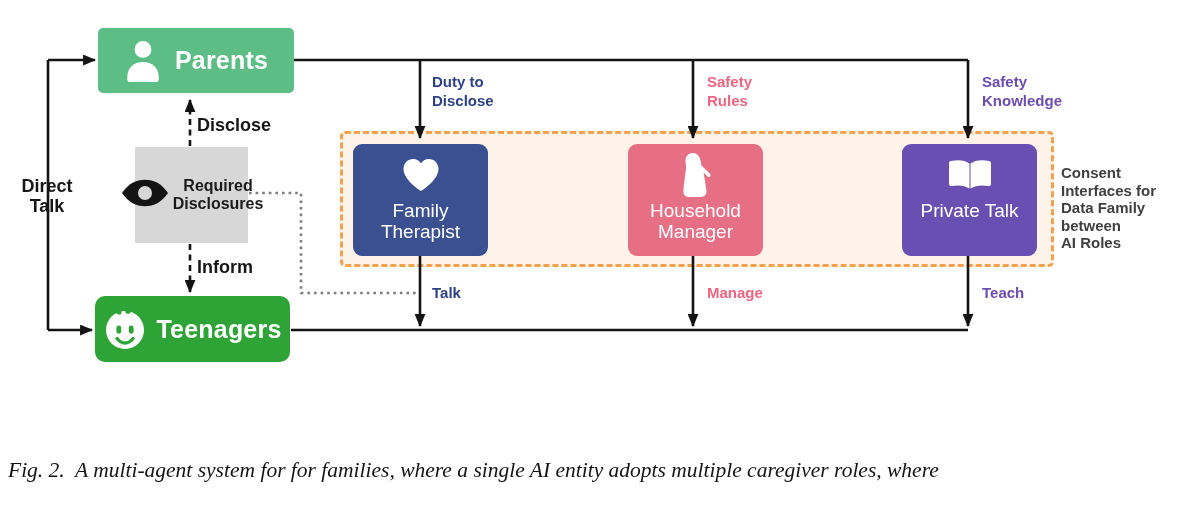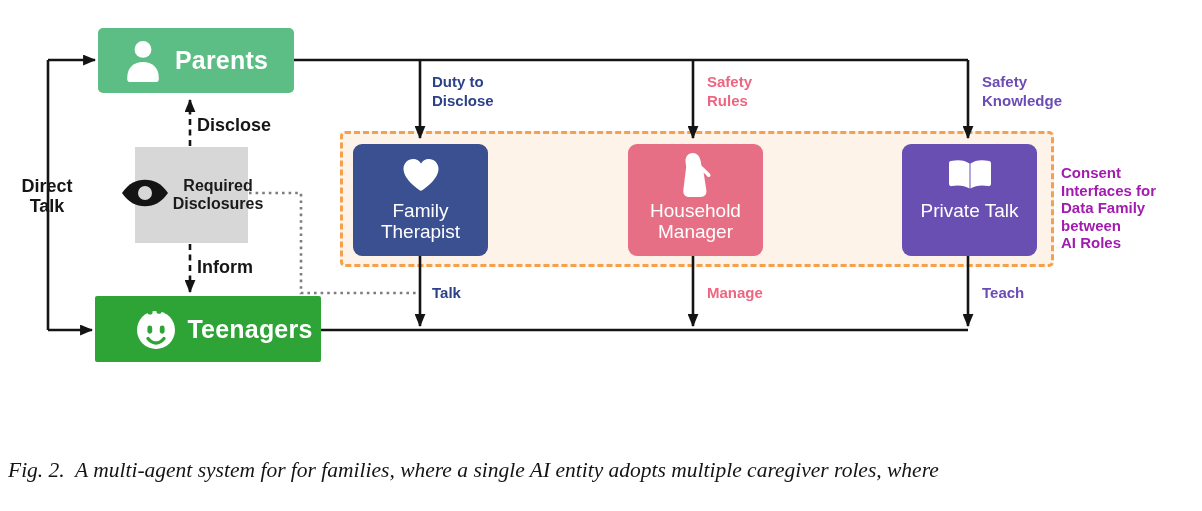--- a/index.html
+++ b/index.html
@@ -7,22 +7,22 @@
           font-family:"Liberation Sans", sans-serif;}
   #diagram{position:absolute;left:0;top:0;width:1202px;height:392px;}
   svg.connectors{position:absolute;left:0;top:0;z-index:3;pointer-events:none;}
 
   .node{position:absolute;z-index:4;display:flex;align-items:center;justify-content:center;
         color:#ffffff;font-weight:bold;}
   .node .icon{display:flex;align-items:center;justify-content:center;}
 
   .parents{left:98px;top:28px;width:196px;height:65px;background:#5cbe85;border-radius:5px;gap:13px;
            font-size:25px;letter-spacing:.2px;}
-  .teenagers{left:95px;top:296px;width:195px;height:66px;background:#2da435;border-radius:2px;gap:9px;
-           font-size:25px;letter-spacing:.2px;padding-left:31px;}
+  .teenagers{left:95px;top:296px;width:195px;height:66px;background:#2da435;border-radius:10px;gap:9px;
+           font-size:25px;letter-spacing:.2px;}
 
   .required{left:135px;top:147px;width:113px;height:96px;background:#d7d7d7;z-index:4;
             position:absolute;display:flex;align-items:center;justify-content:center;
             gap:3px;color:#1a1a1a;font-weight:bold;font-size:16px;line-height:18.5px;text-align:center;}
 
   .consent-zone{position:absolute;left:340px;top:131px;width:714px;height:136px;z-index:1;
                 background:#fdf3e8;border:3px dashed #f5a04c;border-radius:5px;box-sizing:border-box;}
 
   .role-box{position:absolute;top:144px;width:135px;height:112px;z-index:4;border-radius:9px;
             display:flex;flex-direction:column;align-items:center;justify-content:flex-start;
@@ -31,21 +31,21 @@
   .role-box .role-icon{height:44px;display:flex;align-items:center;justify-content:center;margin-bottom:3px;}
   .therapist{left:353px;background:#3a5090;}
   .manager{left:628px;background:#e76f85;}
   .tutor{left:902px;background:#6a4fb3;}
 
   .edge-label{position:absolute;z-index:4;font-weight:bold;font-size:15px;line-height:19px;}
   .edge-label .ln{display:block;}
   .c-navy{color:#2c4187;}
   .c-pink{color:#ef6580;}
   .c-purple{color:#6c4cb4;}
-  .c-orange{color:#a21caf;}
+  .c-orange{color:#404040;}
   .black-label{position:absolute;z-index:4;font-weight:bold;font-size:18px;line-height:20px;color:#161616;}
   .consent-label{position:absolute;left:1061px;top:164px;width:140px;z-index:4;font-weight:bold;
                  font-size:15px;line-height:17.5px;}
   .consent-label .ln{display:block;}
 
   .caption{position:absolute;left:8px;top:398px;width:1188px;z-index:2;
            font-family:"Liberation Serif", serif;font-size:21.5px;line-height:29px;color:#141414;
            white-space:pre-wrap;}
   .caption .cap-line{display:block;font-style:italic;}
 </style>

